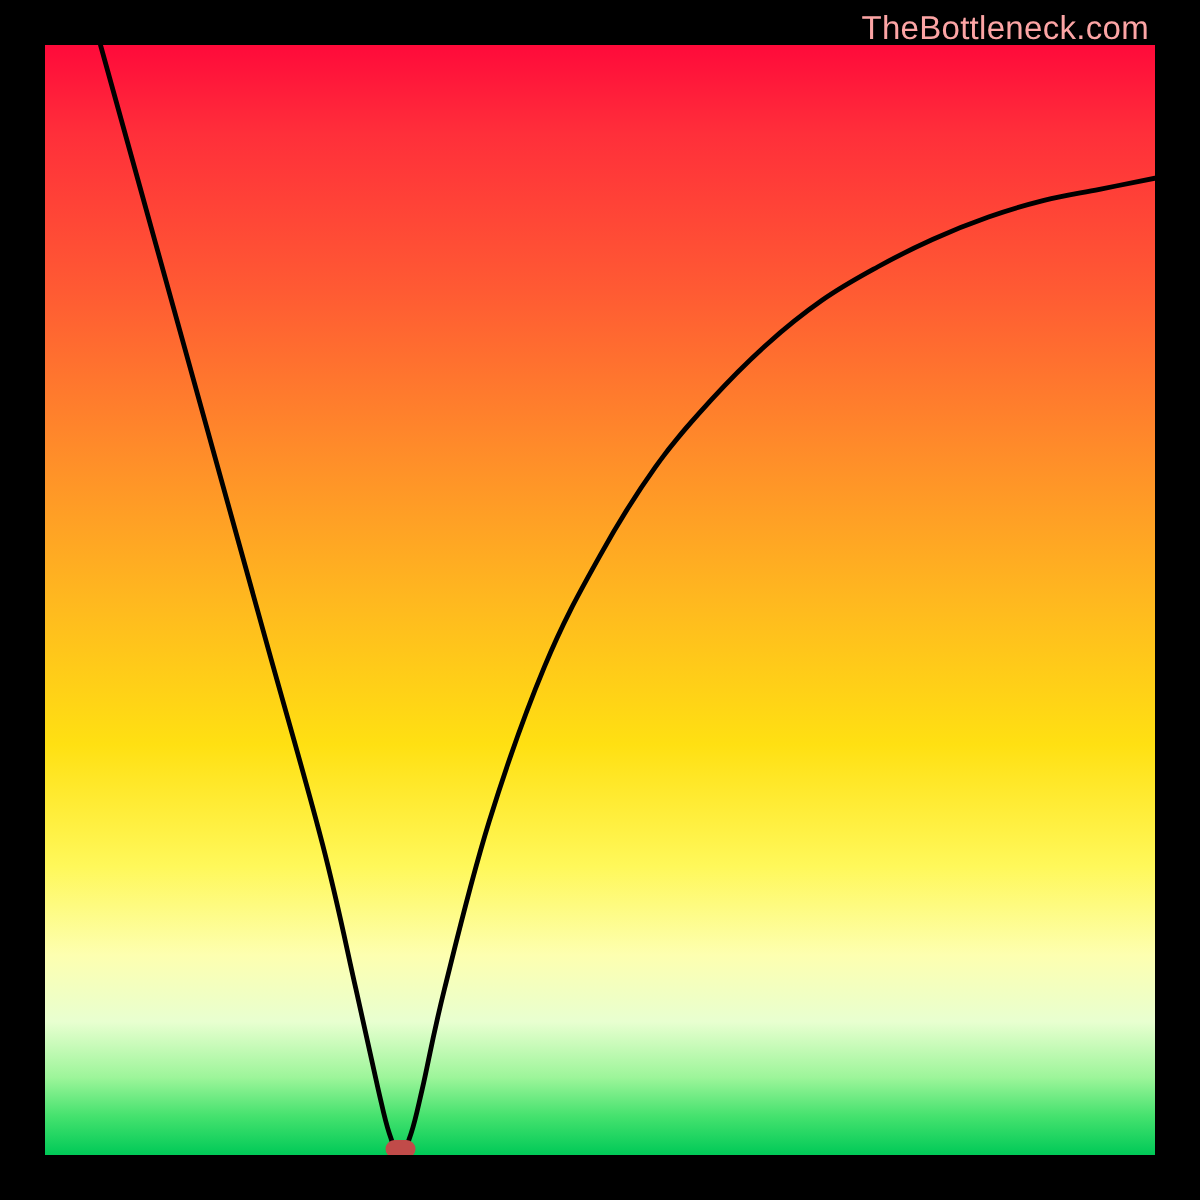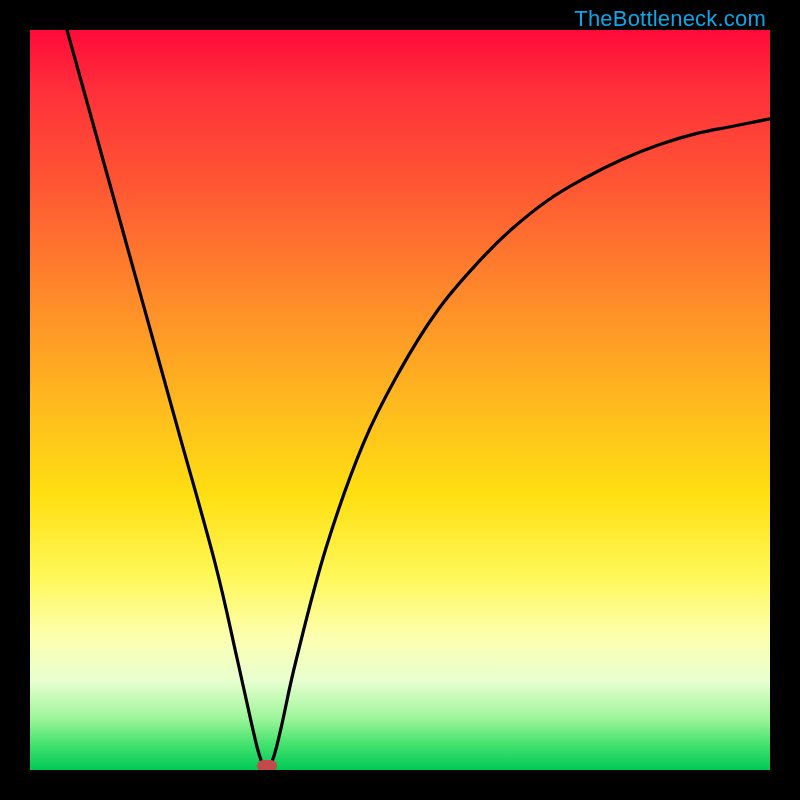--- a/index.html
+++ b/index.html
@@ -42,21 +42,21 @@
       #e8ffd0 88%,
       #9df59a 93%,
       #45e26e 96.5%,
       #00c957 100%
     );
   }
   .watermark {
     position: absolute;
     top: 6px;
     right: 34px;
-    color: #0ea5e9;
+    color: #fca5a5;
     font-size: 22px;
     letter-spacing: 0.2px;
     font-weight: 500;
     user-select: none;
   }
   svg.curve {
     position: absolute;
     inset: 0;
   }
   .marker {

